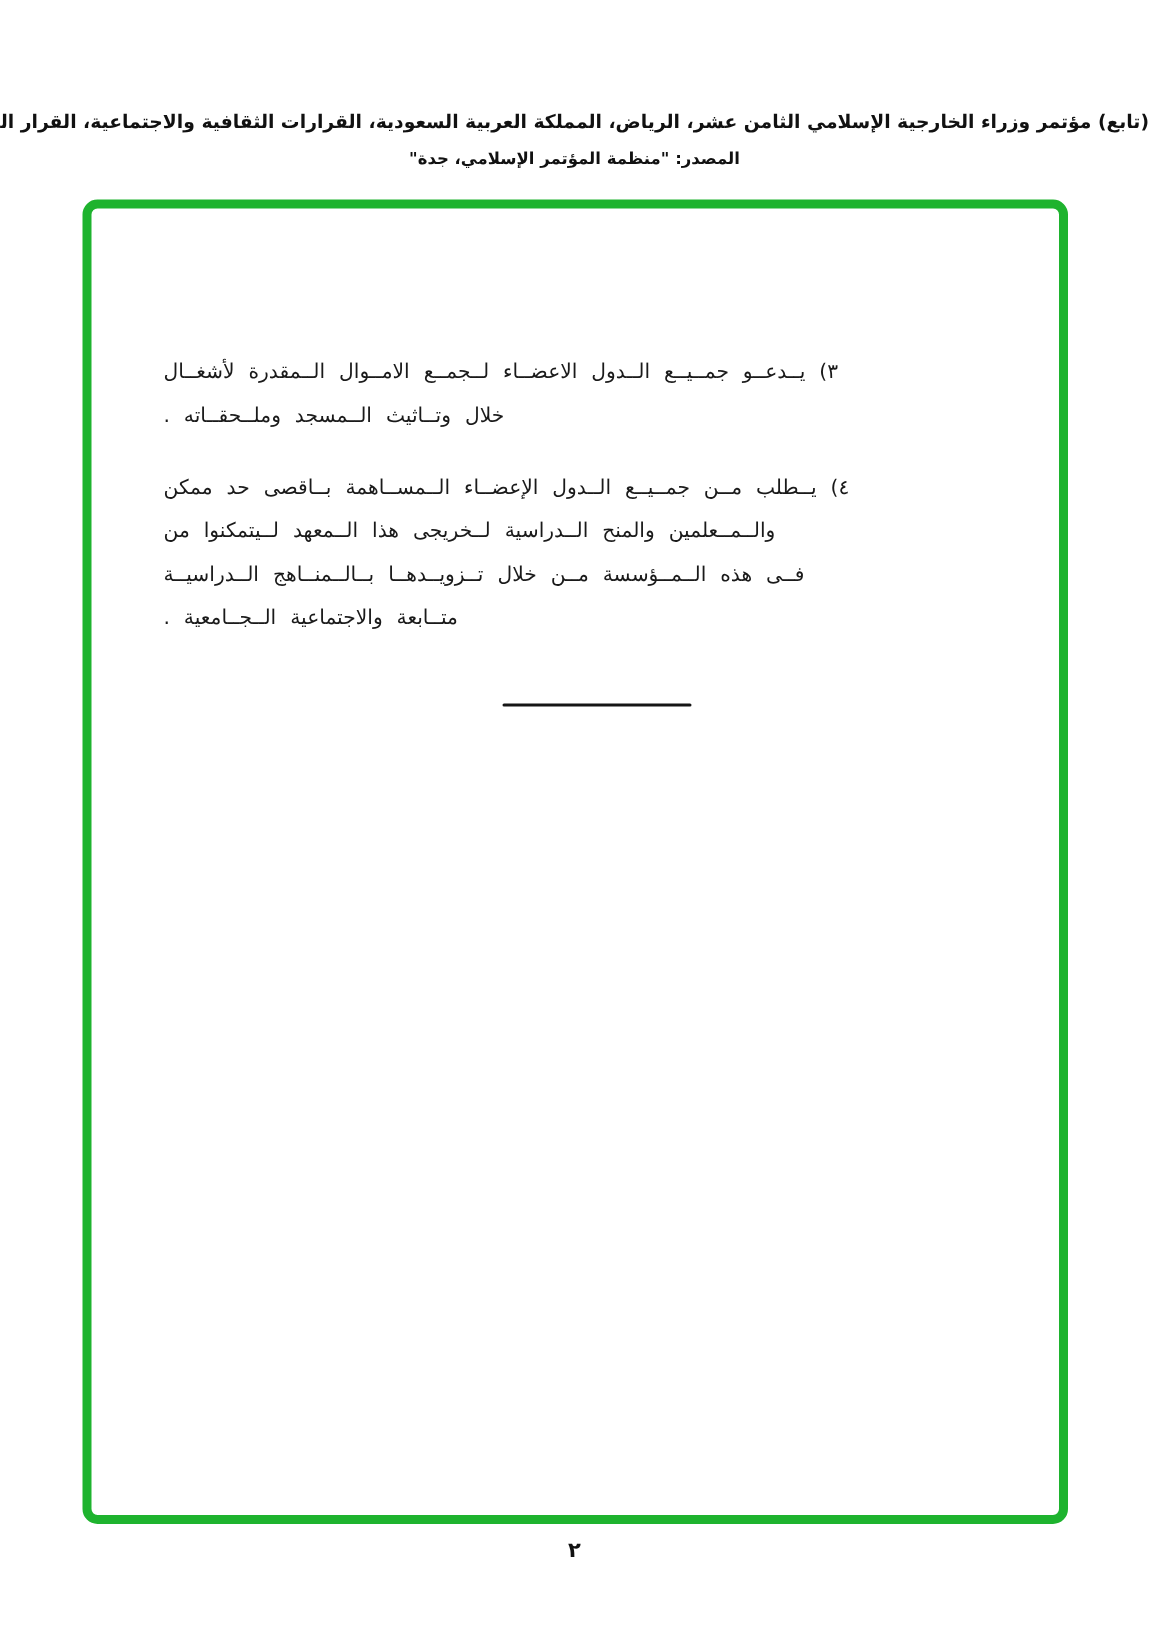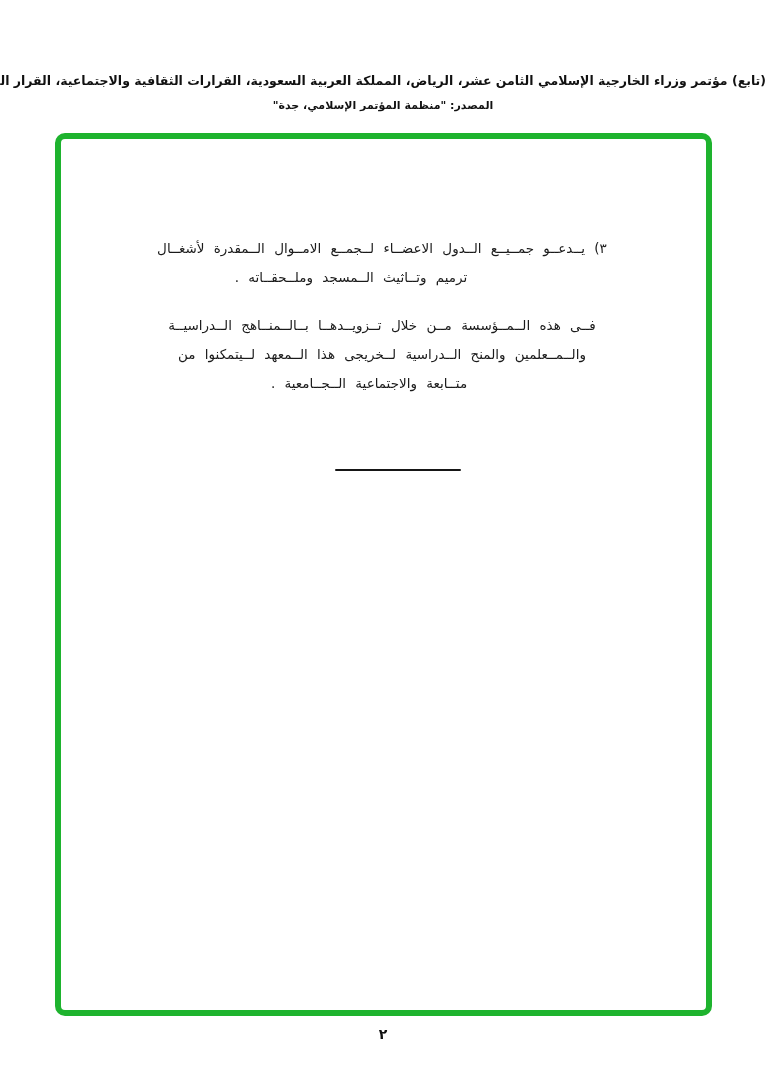--- a/index.html
+++ b/index.html
@@ -46,21 +46,21 @@
     height: 871px;
     border: 6px solid #1eb32e;
     border-radius: 10px;
     background: #ffffff;
   }
   .doc-text {
     position: absolute;
     top: 234px;
     right: 111px;
     width: 546px;
-    text-align: center;
+    text-align: left;
     font-size: 13.5px;
     line-height: 29px;
     color: #1a1a1a;
     word-spacing: 5px;
   }
   .paragraph {
     margin: 0 0 19px 0;
   }
   .doc-line {
     white-space: nowrap;
@@ -99,26 +99,27 @@
   <div class="header-line1">(تابع)  مؤتمر وزراء الخارجية الإسلامي الثامن عشر، الرياض، المملكة العربية السعودية، القرارات الثقافية والاجتماعية، القرار الرقم ١٨/٥-ث</div>
 
   <div class="header-line2">المصدر:  "منظمة المؤتمر الإسلامي، جدة"</div>
 
   <div class="frame"></div>
 
   <div class="doc-text">
 
     <div class="paragraph">
       <div class="doc-line">٣)   يــدعــو جمــيــع الــدول الاعضــاء لــجمــع الامــوال الــمقدرة لأشغــال</div>
-      <div class="doc-line indent-sm">ترميم وتــاثيث الــمسجد وملــحقــاته .</div>
+      <div class="doc-line indent-sm">خلال وتــاثيث الــمسجد وملــحقــاته .</div>
     </div>
 
     <div class="paragraph">
+      <div class="doc-line">٤)   يــطلب مــن جمــيــع الــدول الإعضــاء الــمســاهمة بــاقصى حد ممكن</div>
+      <div class="doc-line">والــمــعلمين والمنح الــدراسية لــخريجى هذا الــمعهد لــيتمكنوا من</div>
       <div class="doc-line">فــى هذه الــمــؤسسة مــن خلال تــزويــدهــا بــالــمنــاهج الــدراسيــة</div>
-      <div class="doc-line">والــمــعلمين والمنح الــدراسية لــخريجى هذا الــمعهد لــيتمكنوا من</div>
       <div class="doc-line indent-xs">متــابعة والاجتماعية الــجــامعية .</div>
     </div>
 
   </div>
 
   <div class="divider"></div>
 
   <div class="page-num">٢</div>
 
 </div>

